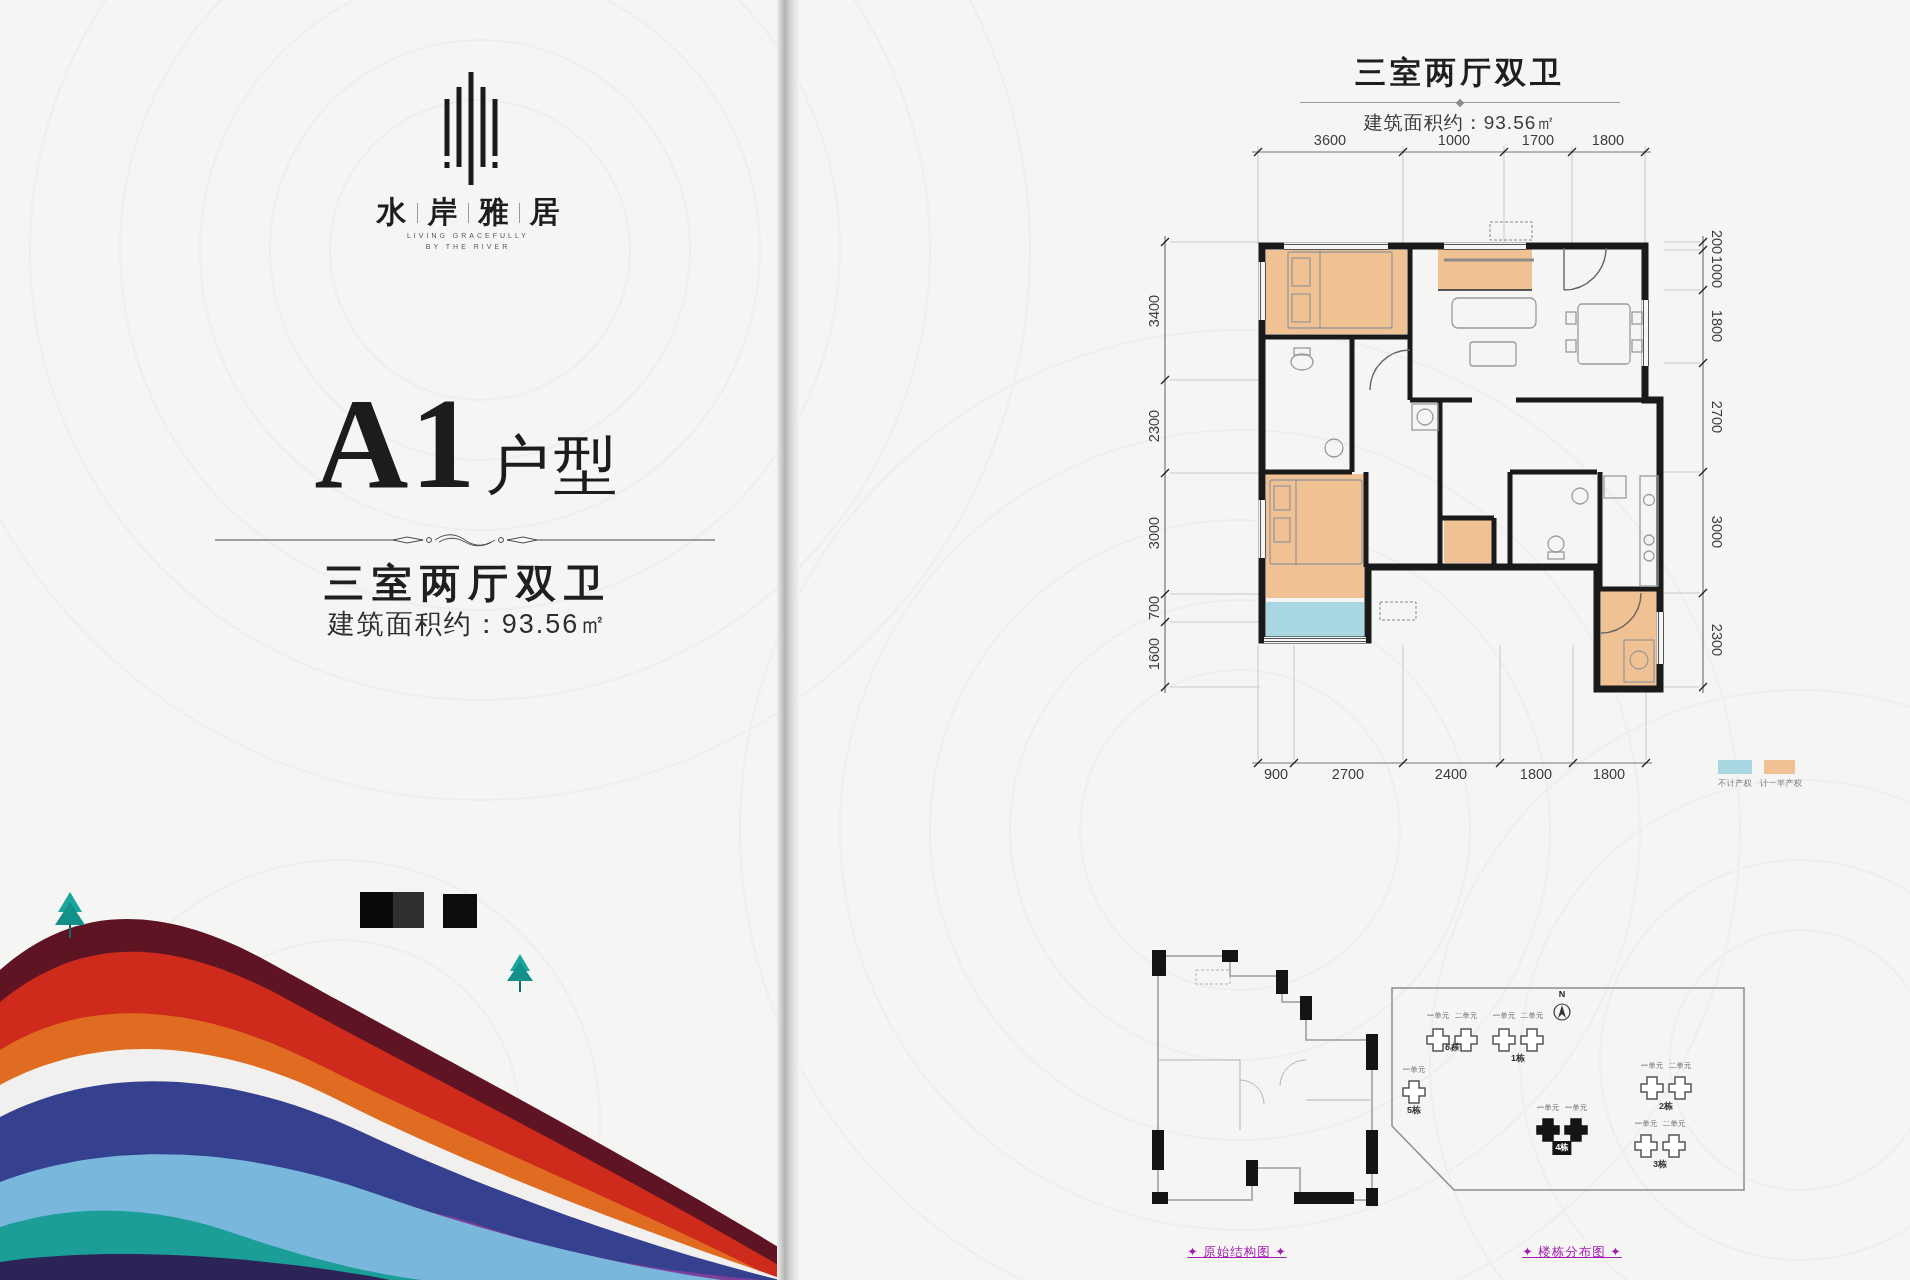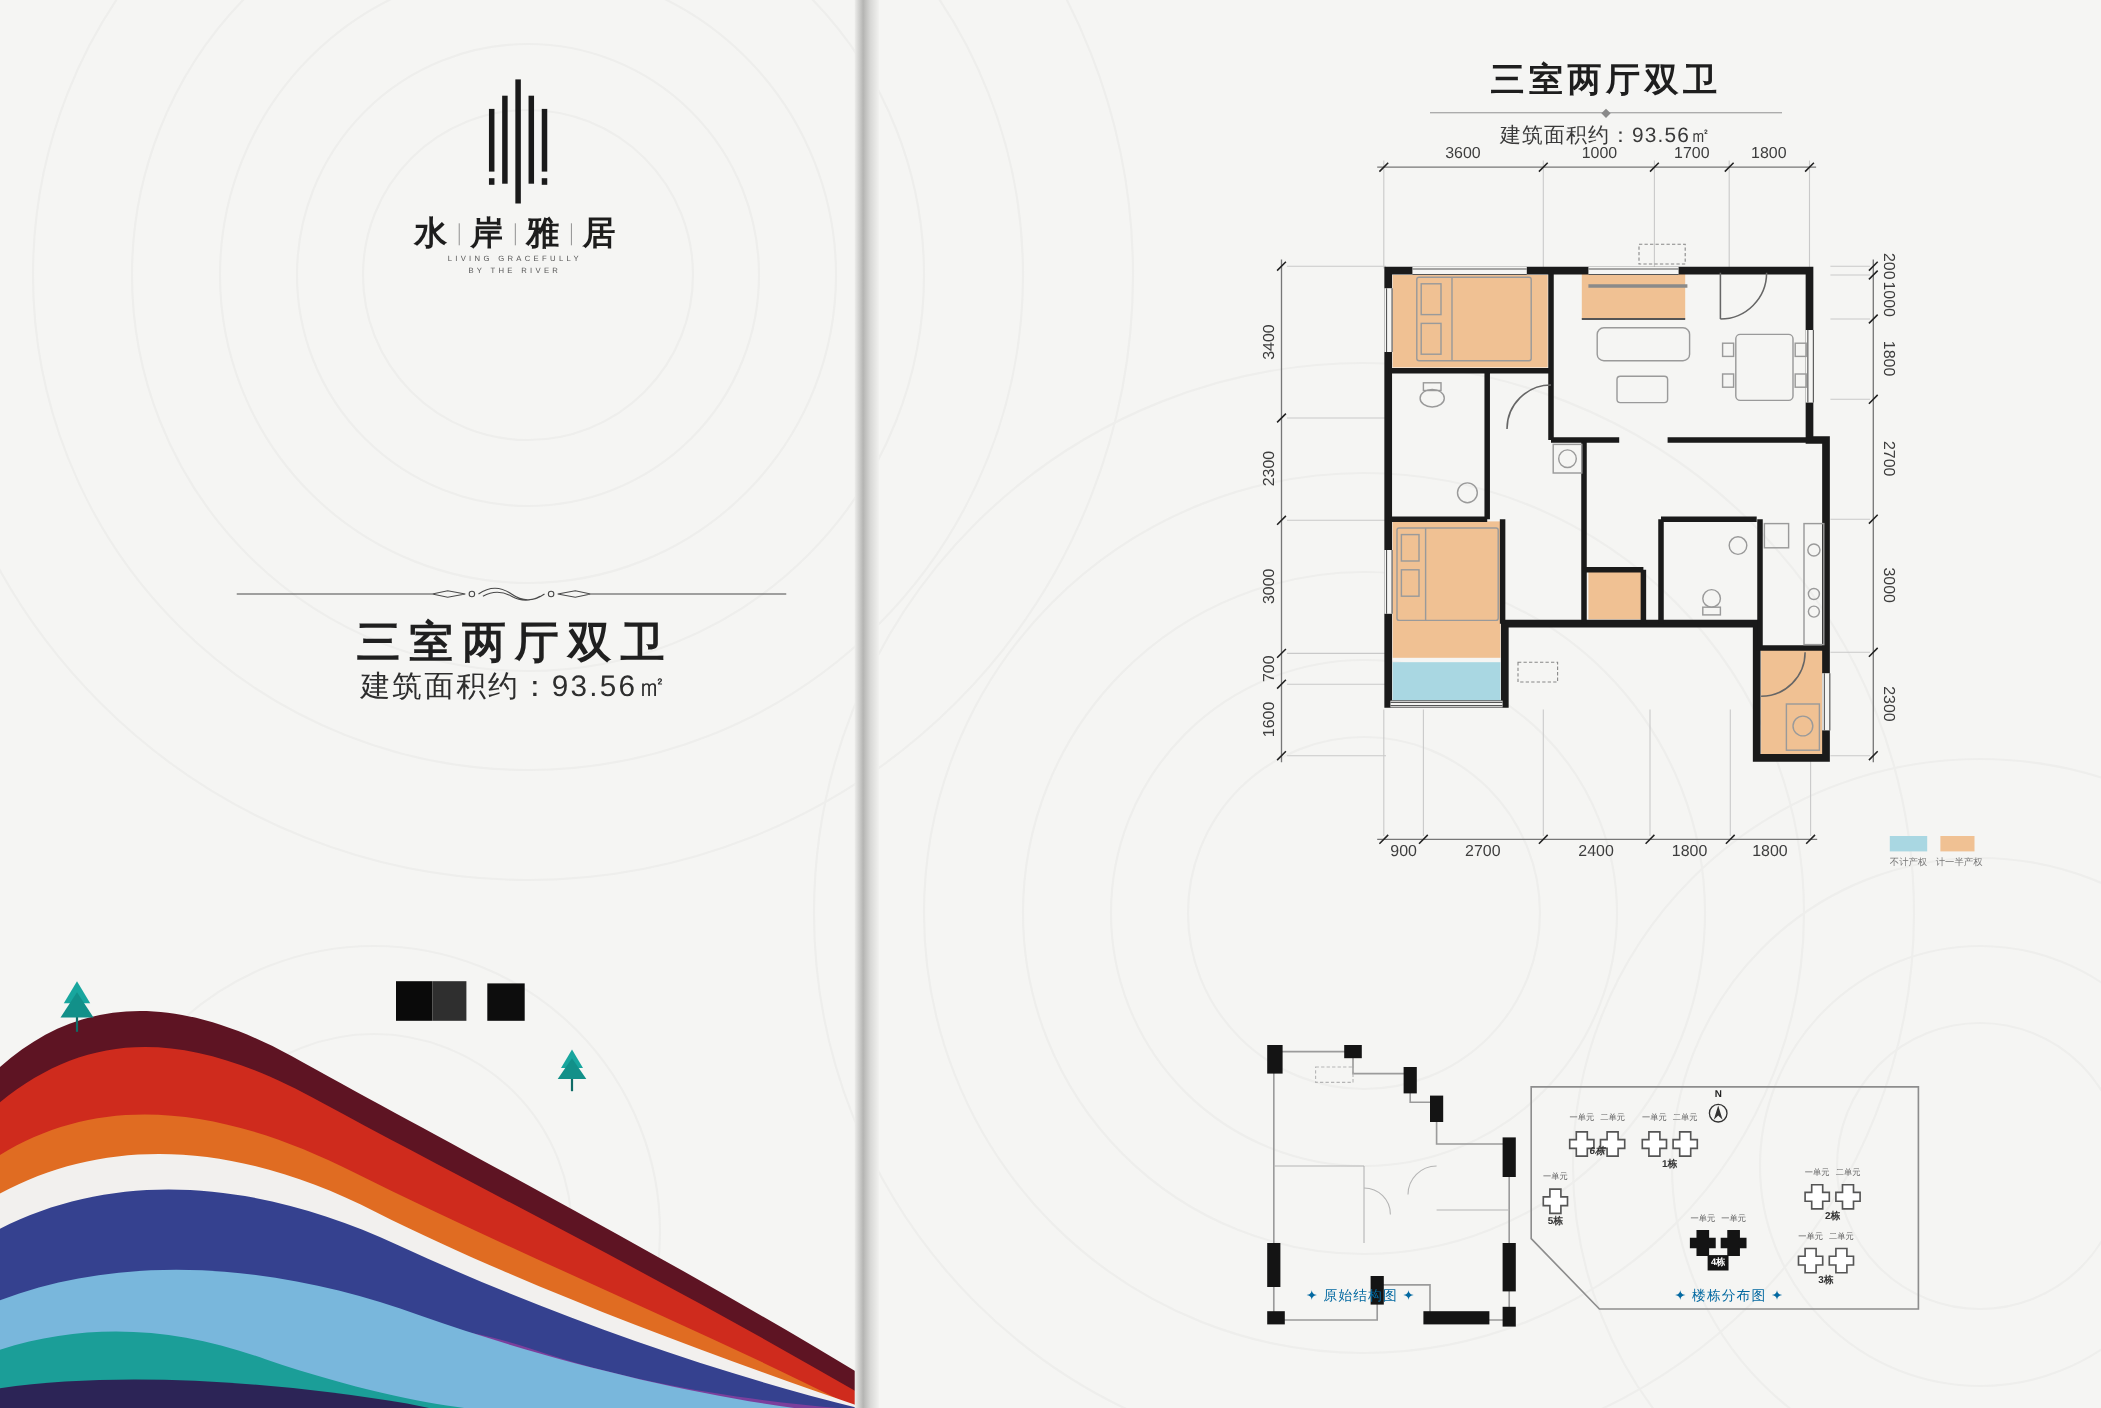--- a/index.html
+++ b/index.html
@@ -65,21 +65,21 @@
   #tip-line{position:absolute;left:1132px;top:899px;width:645px;font-size:12.5px;color:#3a3a3a;}
   #tip-line b{font-weight:bold;}
 
   #structure-plan{position:absolute;left:1145px;top:938px;}
   #site-plan{position:absolute;left:1388px;top:980px;width:362px;height:218px;}
   .site-label{position:absolute;font-size:7.5px;color:#666;transform:translate(-50%,-50%);white-space:nowrap;}
   .site-no{position:absolute;font-size:9px;font-weight:bold;color:#333;transform:translate(-50%,-50%);white-space:nowrap;}
   .site-no.chip{background:#141414;color:#fff;padding:1px 3px;font-size:8.5px;}
   #site-north{position:absolute;left:174px;top:14px;font-size:9px;font-weight:bold;color:#222;transform:translate(-50%,-50%);}
 
-  .caption{position:absolute;top:1170px;width:250px;text-align:center;font-size:12.5px;color:#0369a1;letter-spacing:1px;}
+  .caption{position:absolute;top:1244px;width:250px;text-align:center;font-size:12.5px;color:#a21caf;letter-spacing:1px;text-decoration:underline;}
   #caption-original{left:1112px;} #caption-distribution{left:1447px;}
 </style>
 </head>
 <body>
 
 <div id="page">
 
   <svg id="bg-contours" width="1910" height="1280">
     <g fill="none" stroke="#ececea" stroke-width="2">
       <circle cx="480" cy="250" r="150"></circle>
@@ -119,20 +119,21 @@
     <span class="sep"></span>
     <span class="ch">岸</span>
     <span class="sep"></span>
     <span class="ch">雅</span>
     <span class="sep"></span>
     <span class="ch">居</span>
   </div>
   <div class="tagline" id="brand-tag1">LIVING GRACEFULLY</div>
   <div class="tagline" id="brand-tag2">BY THE RIVER</div>
 
+  <div id="unit-title"><span class="unit-code">A1</span><span class="unit-type">户型</span></div>
 
   <svg id="left-ornament" width="500" height="18" viewBox="0 0 500 18">
     <g stroke="#4a4a4a" fill="none" stroke-width="1">
       <line x1="0" y1="9" x2="178" y2="9"></line>
         <line x1="322" y1="9" x2="500" y2="9"></line>
       <path d="M178,9 l14,-3 l16,3 l-16,3 z"></path>
       <path d="M322,9 l-14,-3 l-16,3 l16,3 z"></path>
       <circle cx="214" cy="9" r="2.5"></circle>
       <circle cx="286" cy="9" r="2.5"></circle>
       <path d="M220,9 c10,-7 20,-7 30,0 c10,7 20,7 30,0 M224,11 c9,-5 17,-5 26,0 c9,5 17,5 26,0"></path>

